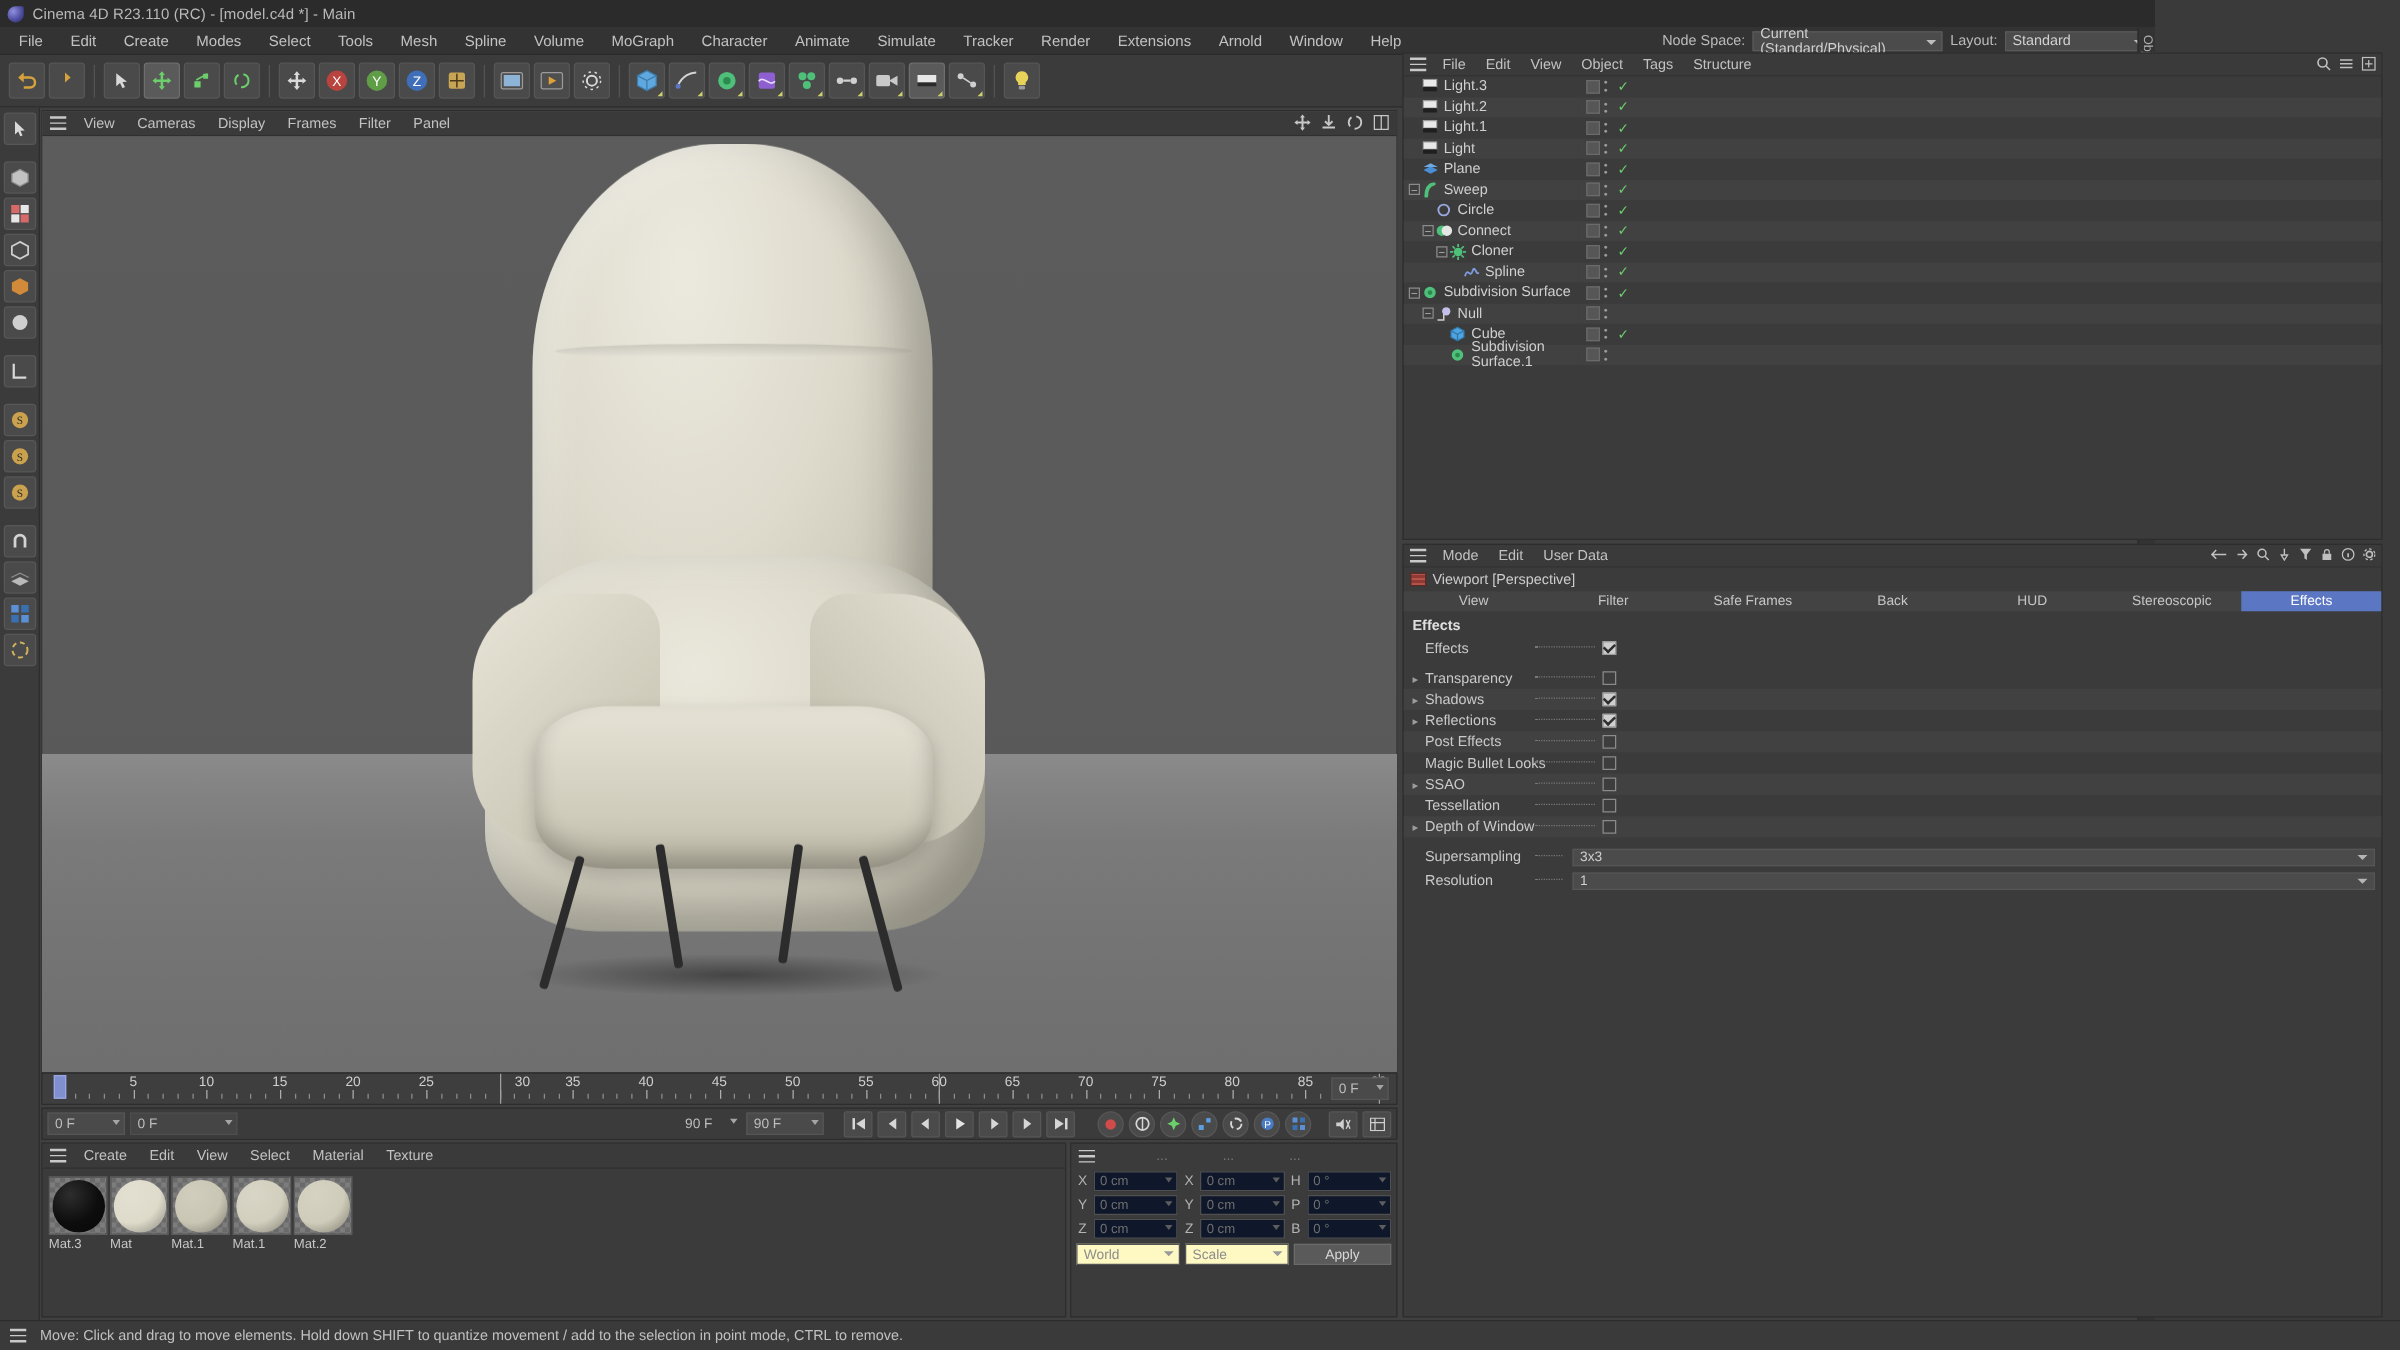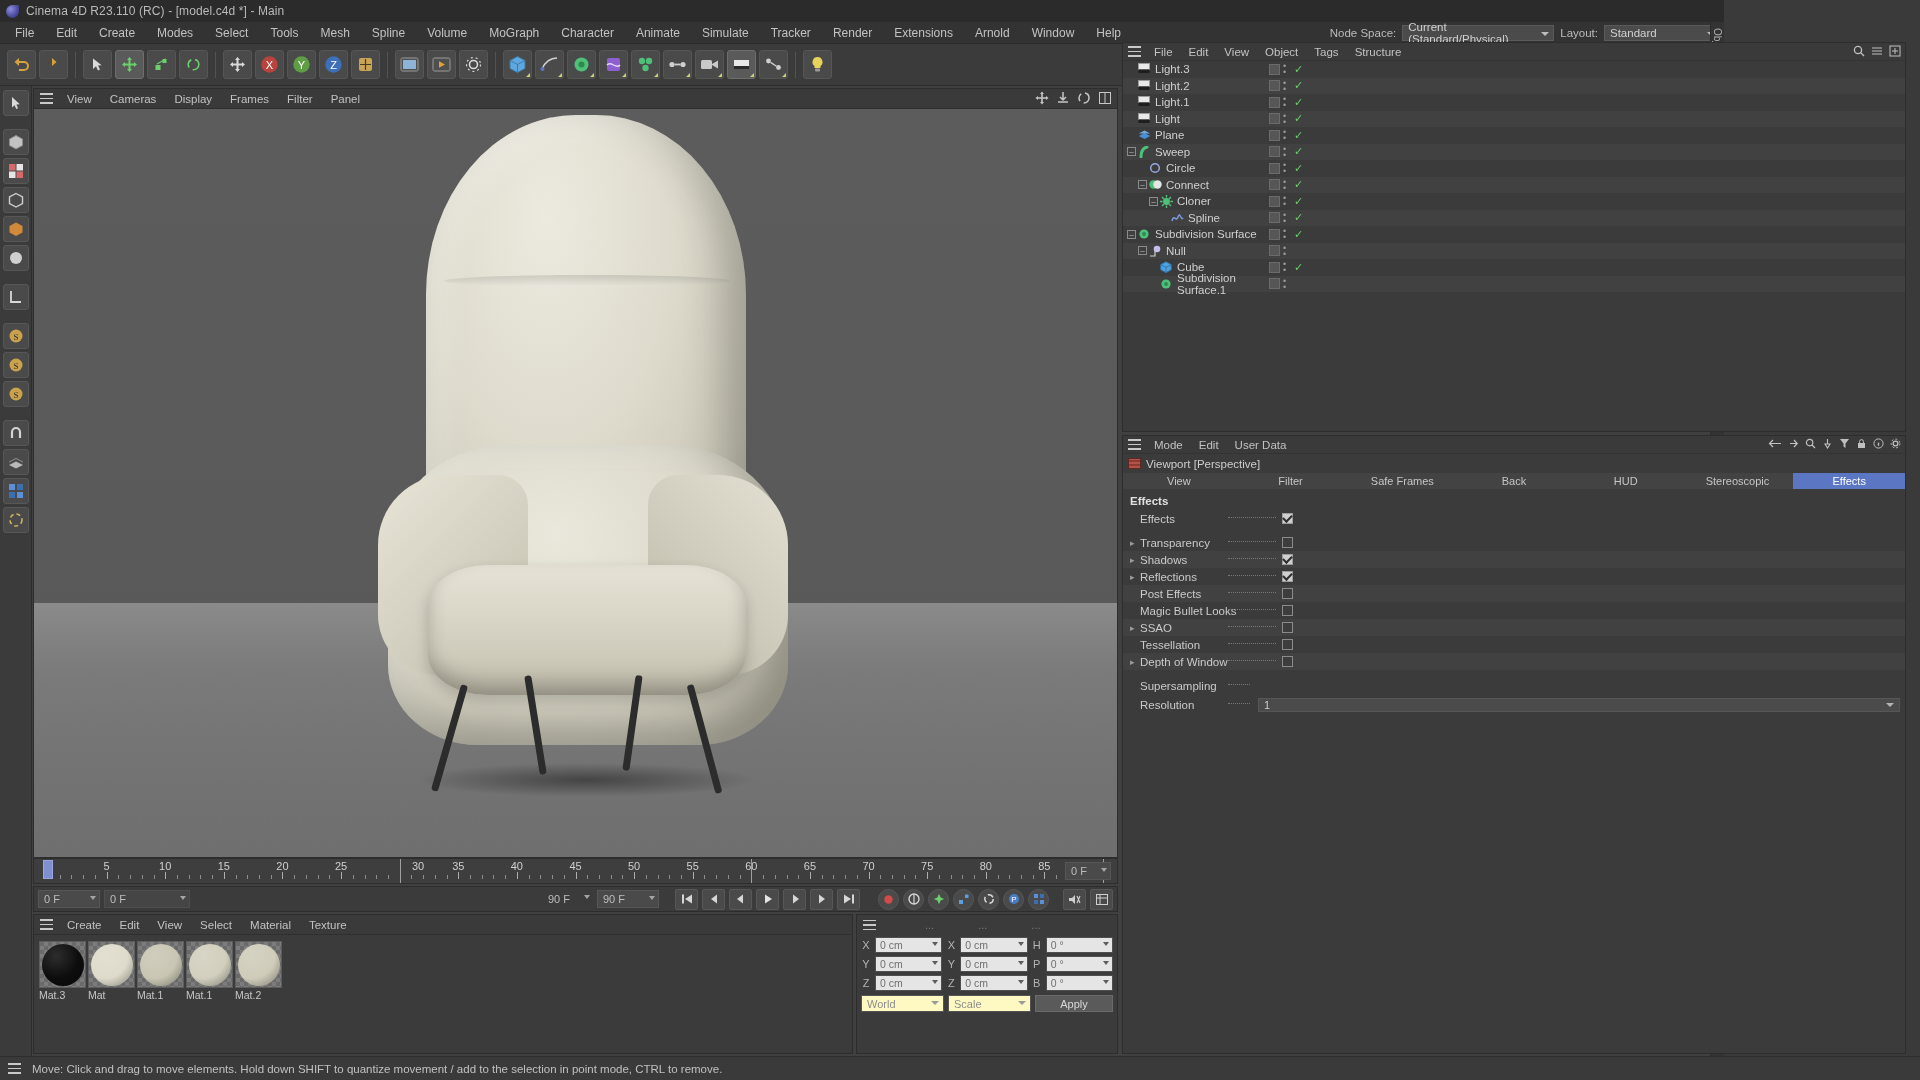--- a/index.html
+++ b/index.html
@@ -124,21 +124,21 @@
     background:conic-gradient(#7c7c7c 0 25%,#6a6a6a 0 50%,#7c7c7c 0 75%,#6a6a6a 0);
     background-size:8px 8px;display:flex;align-items:center;justify-content:center;}
   .ball{width:42px;height:42px;border-radius:50%;}
   .matname{font-size:10.5px;color:#c7c7c7;text-align:left;padding-top:1px;}
 
   
   .coords{position:absolute;left:856px;top:914px;width:262px;height:140px;background:#3b3b3b;border:1px solid #2d2d2d;}
   .co-head{height:20px;display:flex;align-items:center;padding-left:4px;gap:44px;color:#777;font-size:11px;}
   .co-row{display:flex;align-items:center;height:19px;padding:0 4px;gap:4px;}
   .ax{width:10px;font-size:11px;color:#b4b4b4;text-align:center;}
-  .cofield{flex:1;height:16px;background:#e5e5e5;border:1px solid #4f4f4f;color:#6f6f6f;font-size:10.5px;
+  .cofield{flex:1;height:16px;background:#0f172a;border:1px solid #4f4f4f;color:#6f6f6f;font-size:10.5px;
            display:flex;align-items:center;padding-left:4px;position:relative;}
   .cofield:after{content:"";position:absolute;right:3px;top:4px;border-left:3px solid transparent;
      border-right:3px solid transparent;border-top:4px solid #5d5d5d;}
   .co-bottom{display:flex;align-items:center;gap:4px;padding:3px 4px;}
   .cosel{flex:1;height:17px;background:#fef9c3;border:1px solid #555;color:#8d8d8d;font-size:11px;
          display:flex;align-items:center;padding-left:5px;position:relative;}
   .cosel:after{content:"";position:absolute;right:4px;top:5px;border-left:4px solid transparent;
      border-right:4px solid transparent;border-top:4px solid #9a9a9a;}
   .applybtn{width:78px;height:17px;background:#5a5a5a;border:1px solid #6a6a6a;color:#d8d8d8;font-size:11px;
             display:flex;align-items:center;justify-content:center;}
@@ -1175,20 +1175,21 @@
           <div class="leader"></div>
           <div class="cb"></div>
         </div>
       </div>
     <div id="am-selects">
         <div style="height: 6px;"></div>
         <div class="prow" style="height: 19px;">
           <div class="arrowcol"></div>
           <div class="pname">Supersampling</div>
           <div class="leader" style="width: 22px;"></div>
+          <div class="wsel">3x3</div>
         </div>
         <div class="prow" style="height: 19px;">
           <div class="arrowcol"></div>
           <div class="pname">Resolution</div>
           <div class="leader" style="width: 22px;"></div>
           <div class="wsel">1</div>
         </div>
       </div>
   </div>
 

